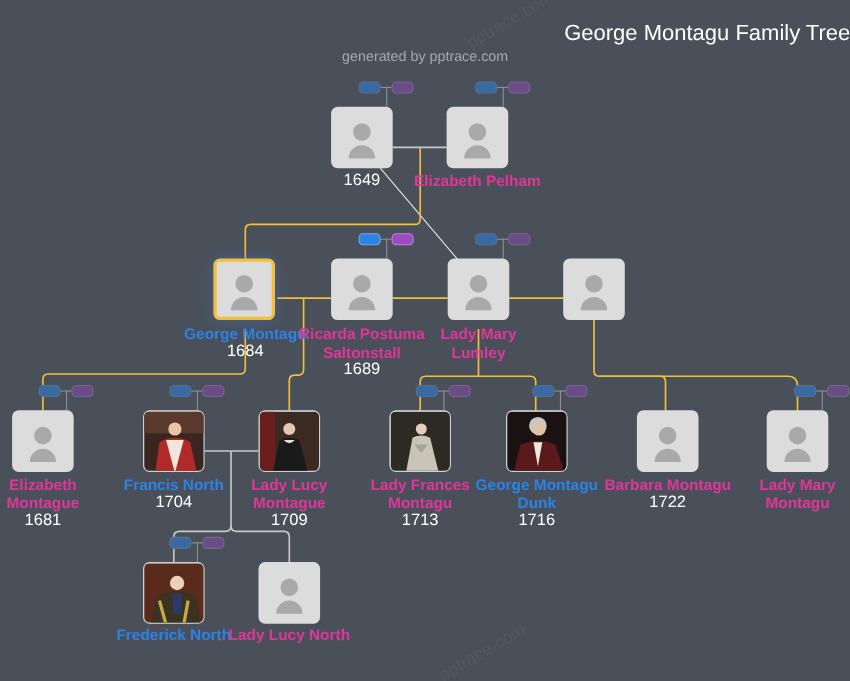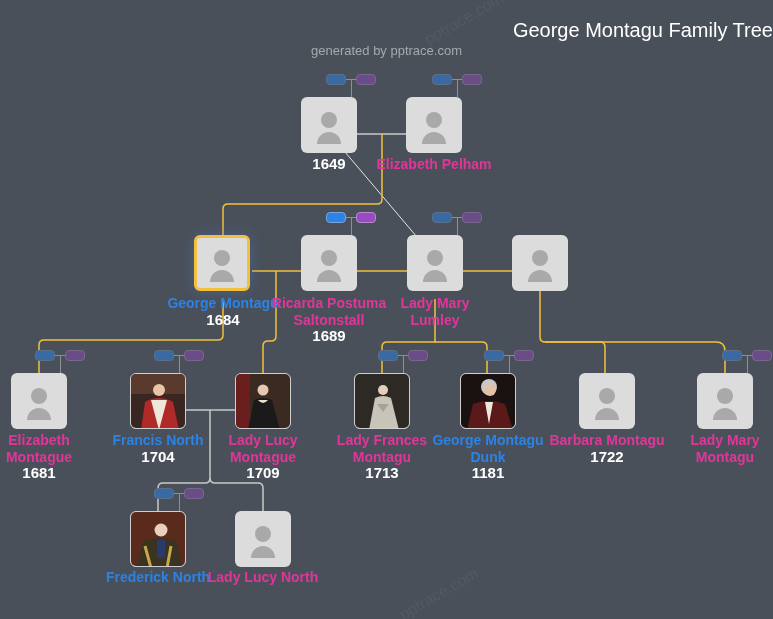--- a/index.html
+++ b/index.html
@@ -37,21 +37,21 @@
     border-radius:12px 12px 0 0; background:#a9a9a9;
   }
   .selected .avatar-head { top:12px; }
   .selected .avatar-body { top:32px; }
   .portrait { position:absolute; inset:0; }
   .label {
     position:absolute; width:120px; text-align:center; font-size:14px; line-height:16.5px;
     font-weight:bold;
   }
   .label .name { display:block; }
-  .label .year { display:block; color:#ffffff; font-weight:bold; font-size:15px; }
+  .label .year { display:block; color:#ffffff; font-weight:normal; font-size:15px; }
   .male { color:#2b83e6; }
   .female { color:#e0369a; }
   .pill {
     position:absolute; width:20px; height:11px; border-radius:4px; box-sizing:border-box;
     cursor:pointer;
   }
   .pill.blue { background:#3a6aa3; border:1px solid #5b6f87; }
   .pill.purple { background:#6a4d86; border:1px solid #7b6690; }
   .pill.blue.bright { background:#2b83e6; border:1px solid #7aa7d8; }
   .pill.purple.bright { background:#9a4ac2; border:1px solid #b58bcf; }
@@ -257,21 +257,21 @@
   <svg class="portrait" width="56" height="56" viewBox="0 0 56 56">
     <rect width="56" height="56" fill="#1a1210"></rect>
     <circle cx="28" cy="13" r="8" fill="#c8c8c8"></circle>
     <circle cx="29" cy="16" r="6" fill="#e2c2a6"></circle>
     <path d="M6 56 L12 30 Q28 24 44 30 L52 56 Z" fill="#5a1a1a"></path>
     <path d="M24 28 L28 50 L32 28 Z" fill="#efe8df"></path>
   </svg>
 </div>
 <div class="label male" style="left:428px;top:432px;">
   <span class="name">George Montagu Dunk</span>
-  <span class="year">1181</span>
+  <span class="year">1716</span>
 </div>
 
 <div class="node" style="left:579px;top:373px;">
   <div class="avatar-head"></div>
   <div class="avatar-body"></div>
 </div>
 <div class="label female" style="left:547px;top:432px;">
   <span class="name">Barbara Montagu</span>
   <span class="year">1722</span>
 </div>

